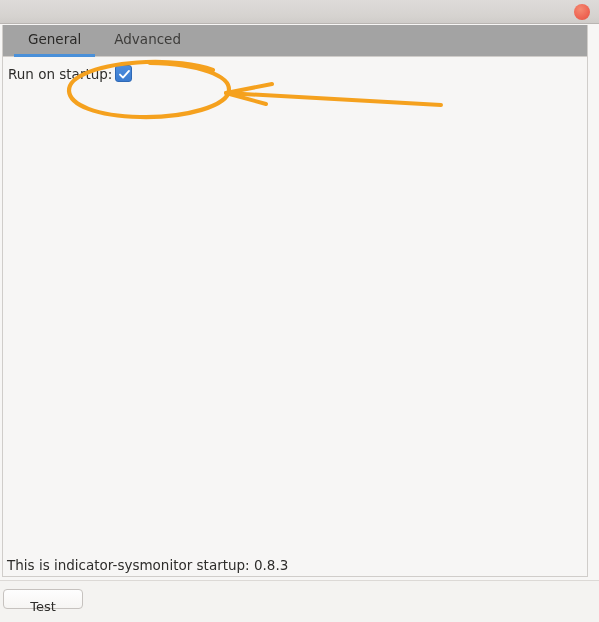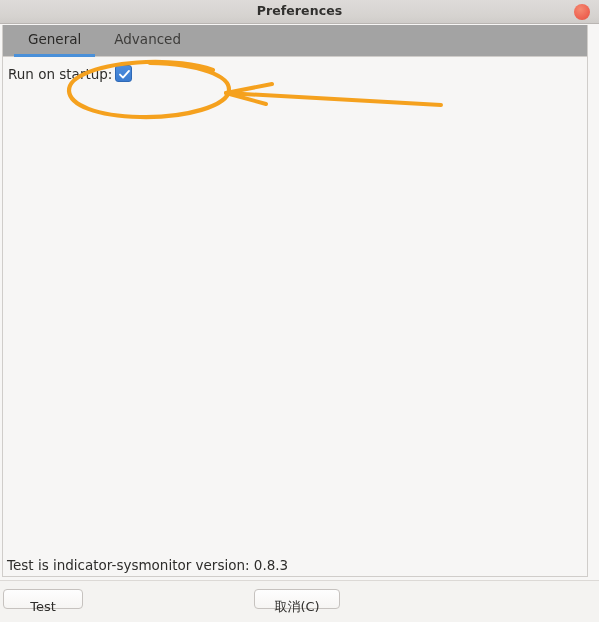--- a/index.html
+++ b/index.html
@@ -199,21 +199,20 @@
     height: 622px;
     pointer-events: none;
   }
 </style>
 </head>
 <body>
 
 <div id="window">
 
   <div id="titlebar">
-    <div id="window-title">Preferences</div>
     <button id="close-button"></button>
   </div>
 
   <div id="notebook">
 
     <div id="tabbar">
       <div class="tab active">
         <span>General</span>
       </div>
       <div class="tab">
@@ -227,26 +226,25 @@
         <span id="startup-checkbox">
           <svg width="15" height="15" viewBox="0 0 15 15">
             <path d="M3 7.6 L6 10.6 L12 3.9" fill="none" stroke="#ffffff" stroke-width="1.9" stroke-linecap="round" stroke-linejoin="round"></path>
           </svg>
         </span>
       </div>
     </div>
   </div>
 
   <div id="statusbar">
-    <span id="status-label">Test is indicator-sysmonitor version: 0.8.3</span>
+    <span id="status-label">This is indicator-sysmonitor startup: 0.8.3</span>
   </div>
 
   <div id="actionbar">
     <button class="btn" id="test-button">Test</button>
-    <button class="btn" id="cancel-button">取消(C)</button>
   </div>
 
   <svg id="annotation" viewBox="0 0 599 622">
     <path d="M 150 63
              C 200 64, 230 76, 229 90
              C 228 106, 186 118, 140 117
              C 96 116, 70 105, 69 91
              C 68 76, 100 64, 146 62
              C 170 61, 196 64, 213 70" fill="none" stroke="#f5a11e" stroke-width="4.2" stroke-linecap="round" stroke-linejoin="round"></path>
     <path d="M 441 105 L 226 93" fill="none" stroke="#f5a11e" stroke-width="4" stroke-linecap="round"></path>

